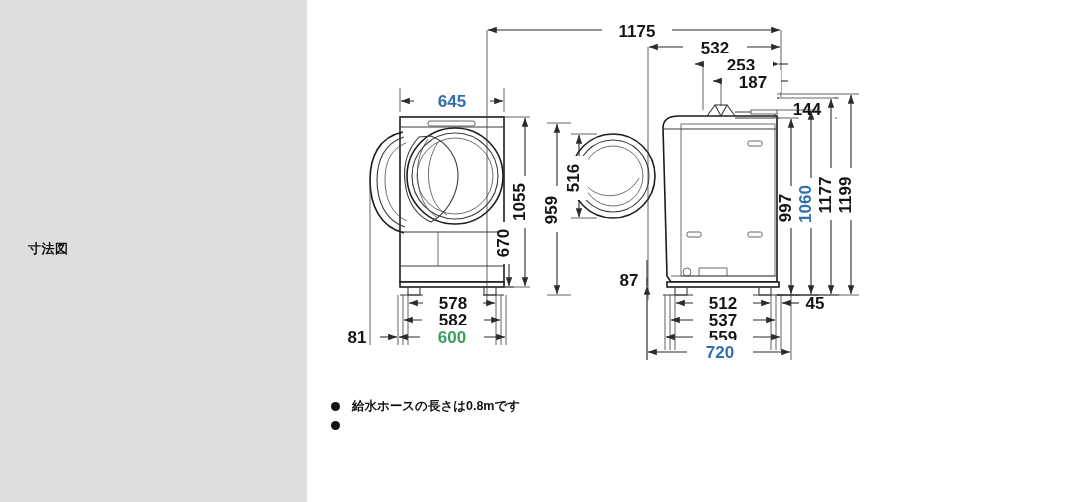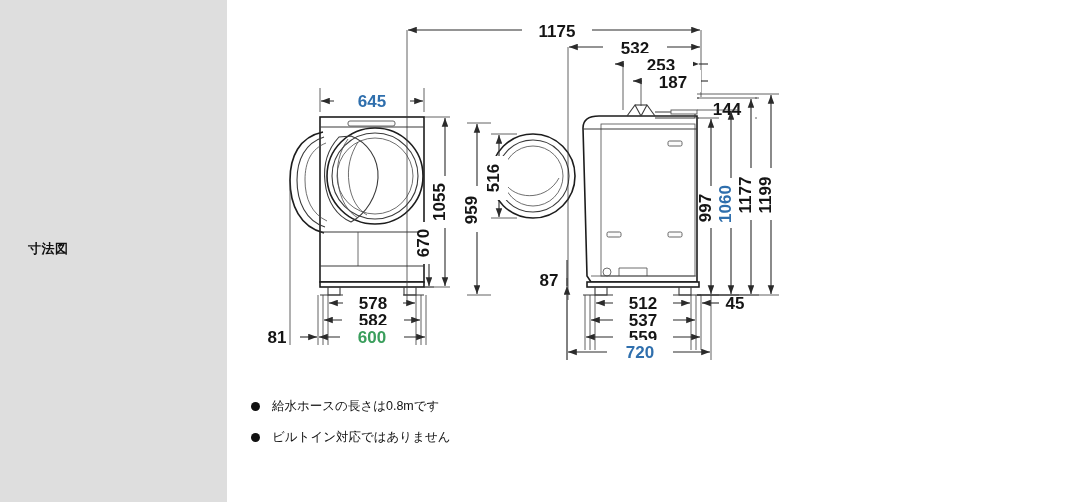--- a/index.html
+++ b/index.html
@@ -4,33 +4,33 @@
 <style>
   html,body{margin:0;padding:0;}
   body{
     width:1080px;height:502px;
     background:#ffffff;
     font-family:"Liberation Sans","DejaVu Sans",sans-serif;
     overflow:hidden;
   }
   .page{position:relative;width:1080px;height:502px;display:flex;}
   .sidebar{
-    width:227px;height:502px;background:#dedede;
+    width:307px;height:502px;background:#dedede;
     position:relative;flex:none;
   }
   .sidebar-label{
     position:absolute;left:28px;top:240px;
     font-size:13px;font-weight:bold;color:#111;
     letter-spacing:0.5px;
   }
   .content{position:relative;flex:1;height:502px;background:#fff;}
   .drawing{position:absolute;left:0;top:0;}
   .notes{
     position:absolute;left:24px;top:398px;
-    display:flex;flex-direction:column;gap:14px;
+    display:flex;flex-direction:column;gap:6px;font-weight:bold;
   }
   .note{display:flex;align-items:center;gap:12px;}
   .bullet{
     width:9px;height:9px;border-radius:50%;background:#111;flex:none;
   }
   .note-text{font-size:12.5px;color:#111;white-space:nowrap;}
   
   svg text{font-family:"Liberation Sans","DejaVu Sans",sans-serif;font-weight:bold;}
   .dim{font-size:17px;fill:#151515;}
   .dim-blue{font-size:17px;fill:#2f6fad;}
@@ -308,18 +308,17 @@
       </g>
     </svg>
 
     <div class="notes">
       <div class="note">
         <span class="bullet"></span>
         <span class="note-text">給水ホースの長さは0.8mです</span>
       </div>
       <div class="note">
         <span class="bullet"></span>
-        <span class="note-text">ビルトイン対応ではありません</span>
       </div>
     </div>
 
   </div>
 </div>
 
 </body></html>

